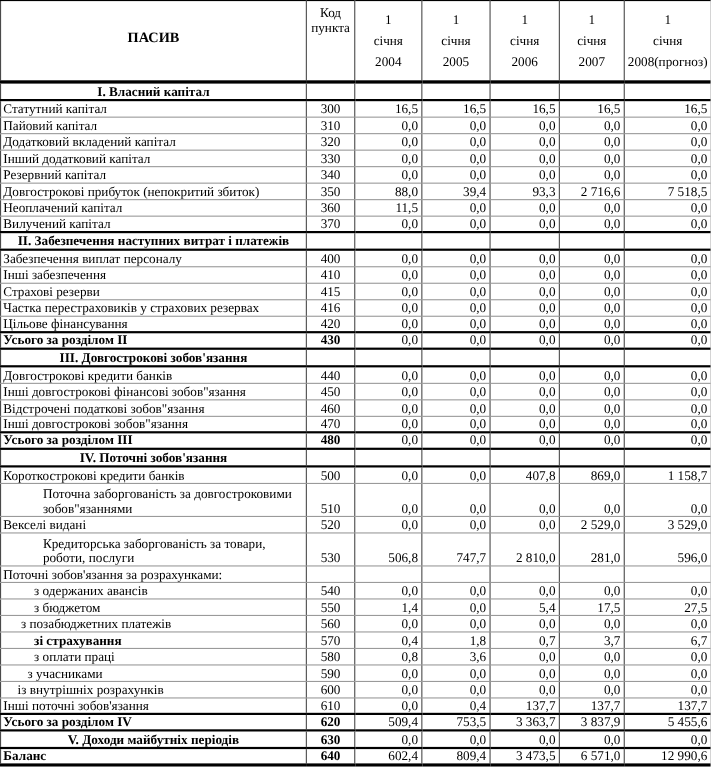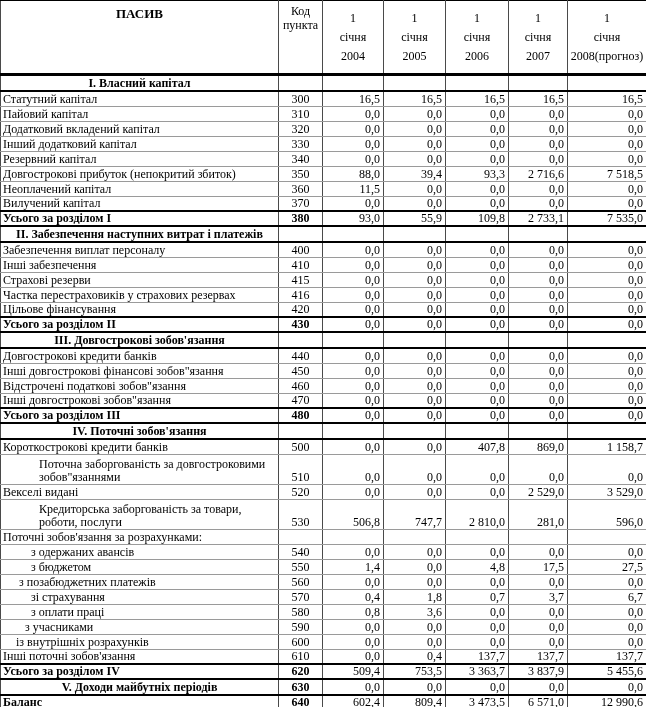--- a/index.html
+++ b/index.html
@@ -30,21 +30,21 @@
   }
   
   thead th {
     height:74px;
     border-top:1px solid #000;
     border-bottom:3px solid #000;
     text-align:center;
   }
   th.h-pasiv {
     vertical-align:top;
-    padding-top:6px;
+    padding-top:26px;
     font-weight:bold;
     font-size:13px;
   }
   th.h-code {
     vertical-align:top;
     padding-top:3px;
     line-height:14px;
     white-space:normal;
   }
   th.year-cell { vertical-align:middle; }
@@ -182,29 +182,20 @@
         </tr>
         <tr class="">
           <td class="label">Вилучений капітал</td>
           <td class="code">370</td>
           <td class="val">0,0</td>
           <td class="val">0,0</td>
           <td class="val">0,0</td>
           <td class="val">0,0</td>
           <td class="val">0,0</td>
         </tr>
-        <tr class="bold thick">
-          <td class="label">Усього за розділом I</td>
-          <td class="code">380</td>
-          <td class="val">93,0</td>
-          <td class="val">55,9</td>
-          <td class="val">109,8</td>
-          <td class="val">2 733,1</td>
-          <td class="val">7 535,0</td>
-        </tr>
         <tr class="section thick">
           <td class="label">II. Забезпечення наступних витрат і платежів</td>
           <td class="code"></td>
           <td class="val"></td>
           <td class="val"></td>
           <td class="val"></td>
           <td class="val"></td>
           <td class="val"></td>
         </tr>
         <tr class="">
@@ -376,35 +367,35 @@
           <td class="val">0,0</td>
           <td class="val">0,0</td>
           <td class="val">0,0</td>
           <td class="val">0,0</td>
         </tr>
         <tr class="">
           <td class="label" style="padding-left: 30px;">з бюджетом</td>
           <td class="code">550</td>
           <td class="val">1,4</td>
           <td class="val">0,0</td>
-          <td class="val">4,8</td>
+          <td class="val">5,4</td>
           <td class="val">17,5</td>
           <td class="val">27,5</td>
         </tr>
         <tr class="">
           <td class="label" style="padding-left: 18px;">з позабюджетних платежів</td>
           <td class="code">560</td>
           <td class="val">0,0</td>
           <td class="val">0,0</td>
           <td class="val">0,0</td>
           <td class="val">0,0</td>
           <td class="val">0,0</td>
         </tr>
         <tr class="">
-          <td class="label" style="padding-left: 30px;">зі страхування</td>
+          <td class="label" style="padding-left: 30px; font-weight: bold;">зі страхування</td>
           <td class="code">570</td>
           <td class="val">0,4</td>
           <td class="val">1,8</td>
           <td class="val">0,7</td>
           <td class="val">3,7</td>
           <td class="val">6,7</td>
         </tr>
         <tr class="">
           <td class="label" style="padding-left: 30px;">з оплати праці</td>
           <td class="code">580</td>

